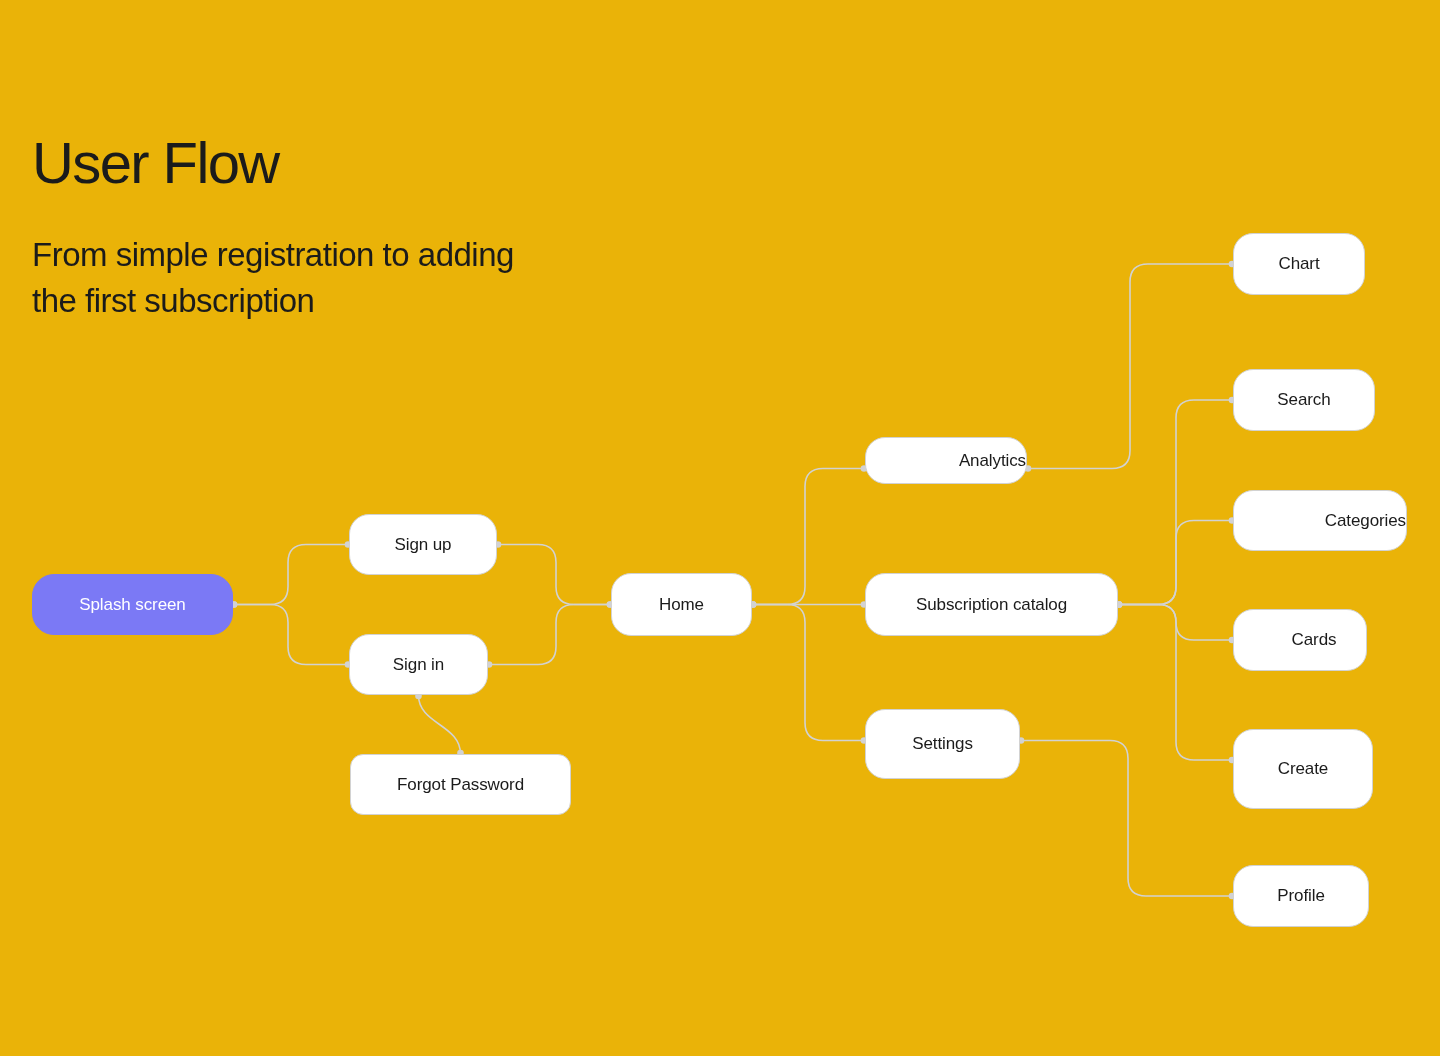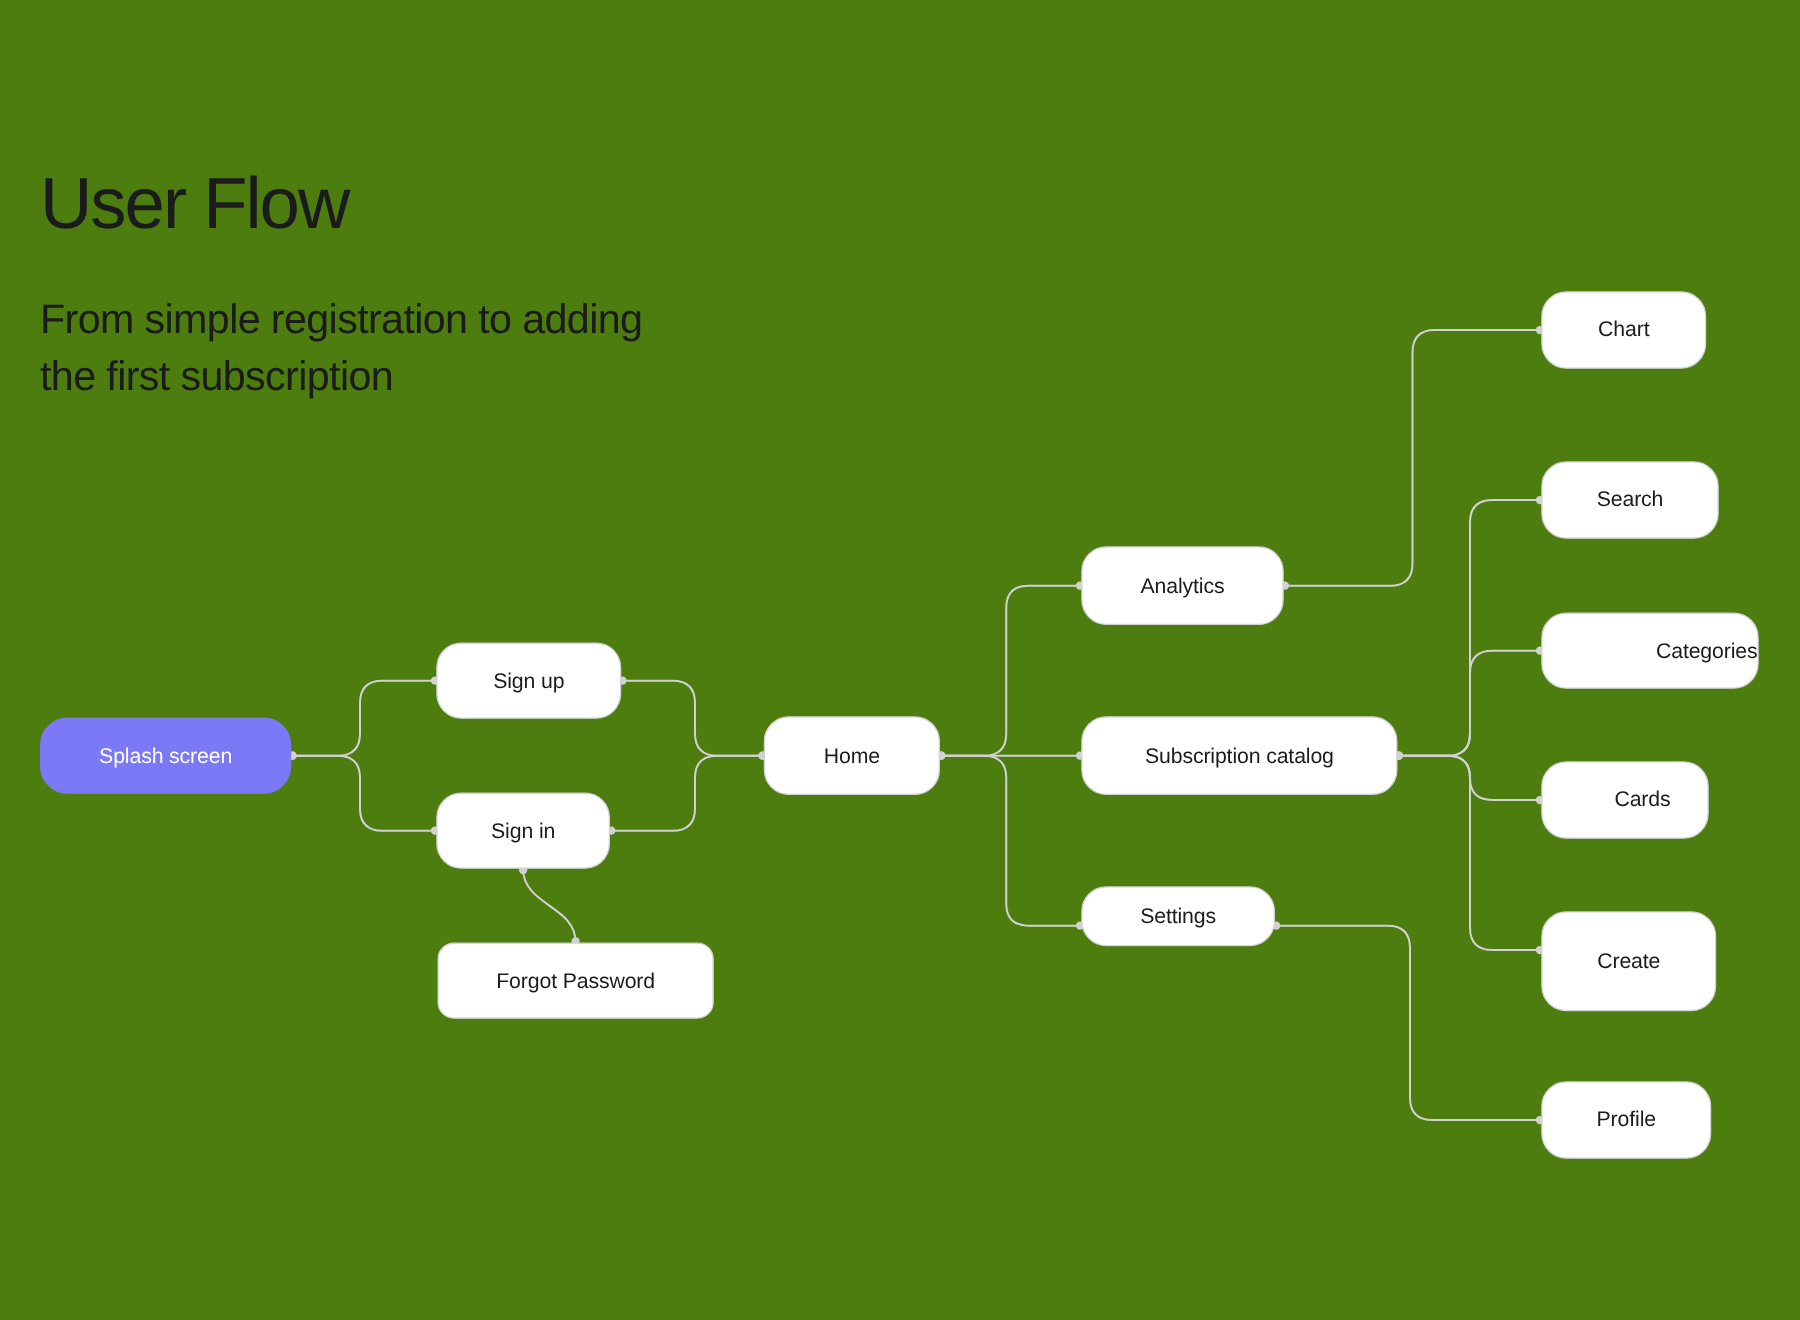--- a/index.html
+++ b/index.html
@@ -10,21 +10,21 @@
     background: #f7f7f7;
   }
   body {
     font-family: "Liberation Sans", sans-serif;
     -webkit-font-smoothing: antialiased;
   }
   #canvas {
     position: relative;
     width: 1440px;
     height: 1056px;
-    background: #4d7c0f;
+    background: #eab308;
     overflow: hidden;
   }
 
   
   #title {
     position: absolute;
     left: 32px;
     top: 130px;
     font-size: 58px;
     line-height: 66px;
@@ -144,27 +144,27 @@
       </div>
       <div class="node" style="left: 349px; top: 634px; width: 139px; height: 61px;">
         <span>Sign in</span>
       </div>
       <div class="node" style="left: 350px; top: 754px; width: 221px; height: 61px; border-radius: 13px;">
         <span>Forgot Password</span>
       </div>
       <div class="node" style="left: 611px; top: 573px; width: 141px; height: 63px;">
         <span>Home</span>
       </div>
-      <div class="node" style="left: 865px; top: 437px; width: 162px; height: 63px;">
+      <div class="node" style="left: 865px; top: 437px; width: 162px; height: 47px; justify-content: flex-end;">
         <span>Analytics</span>
       </div>
       <div class="node" style="left: 865px; top: 573px; width: 253px; height: 63px;">
         <span>Subscription catalog</span>
       </div>
-      <div class="node" style="left: 865px; top: 709px; width: 155px; height: 48px;">
+      <div class="node" style="left: 865px; top: 709px; width: 155px; height: 70px;">
         <span>Settings</span>
       </div>
       <div class="node" style="left: 1233px; top: 233px; width: 132px; height: 62px;">
         <span>Chart</span>
       </div>
       <div class="node" style="left: 1233px; top: 369px; width: 142px; height: 62px;">
         <span>Search</span>
       </div>
       <div class="node" style="left: 1233px; top: 490px; width: 174px; height: 61px; justify-content: flex-end;">
         <span>Categories</span>

